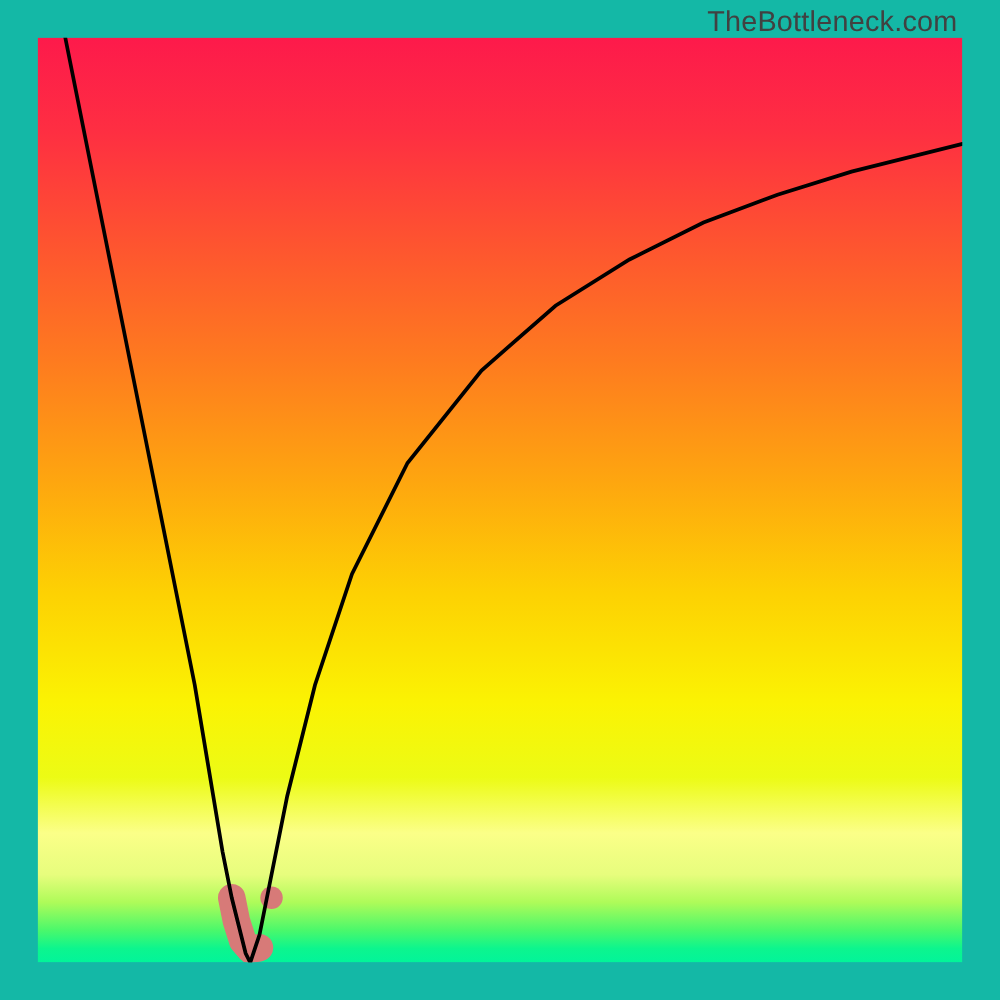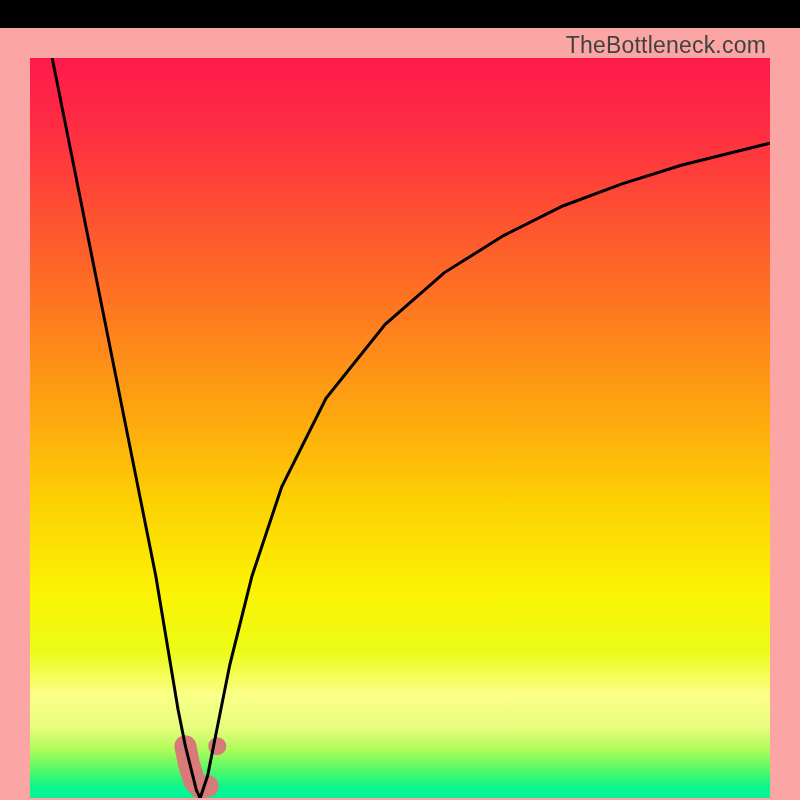--- a/index.html
+++ b/index.html
@@ -7,22 +7,21 @@
     padding: 0;
     width: 800px;
     height: 800px;
     overflow: hidden;
     background: #000;
     font-family: Arial, Helvetica, sans-serif;
   }
   .frame {
     position: absolute;
     inset: 0;
-    background: #fca5a5;
-    margin-top: 28px;
+    background: #14b8a6;
   }
   .plot {
     position: absolute;
     left: 30px;
     top: 30px;
     width: 740px;
     height: 740px;
     overflow: hidden;
   }
   .gradient {

